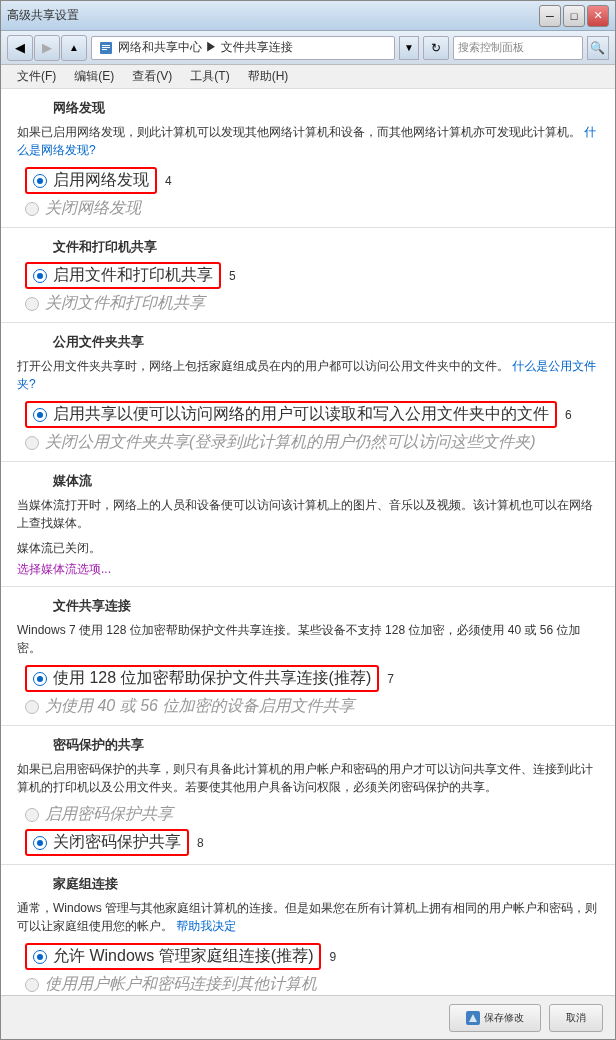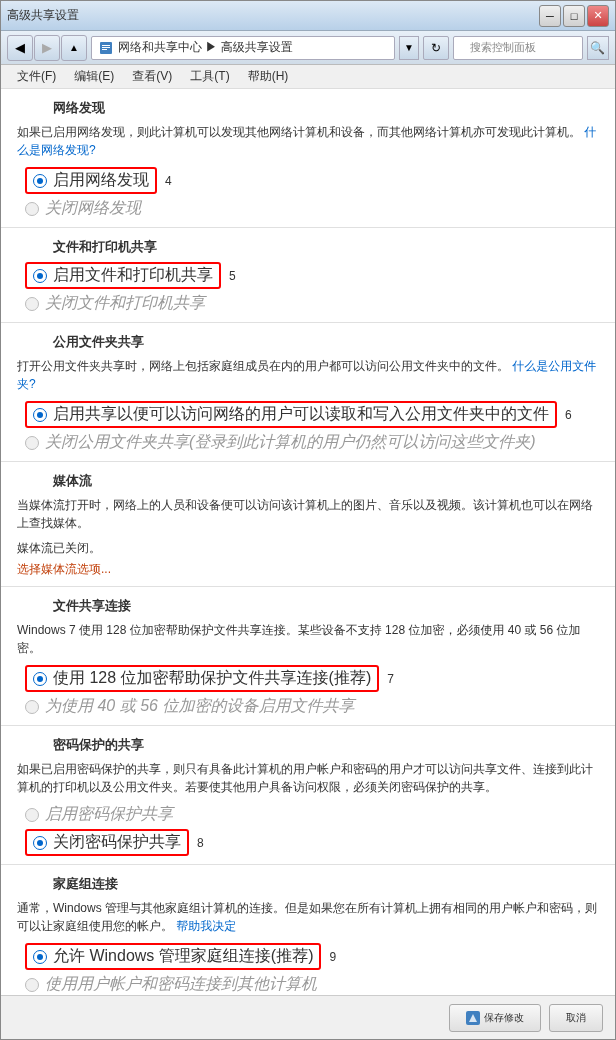--- a/index.html
+++ b/index.html
@@ -128,21 +128,21 @@
       cursor: pointer;
     }
     .search-box {
       width: 130px;
       height: 24px;
       background: white;
       border: 1px solid #aab;
       border-radius: 2px;
       display: flex;
       align-items: center;
-      padding: 0 16px;
+      padding: 0 4px;
       font-size: 12px;
       color: #888;
     }
     .search-icon-btn {
       width: 22px;
       height: 24px;
       background: linear-gradient(to bottom, #e8f0f8, #c8d8e8);
       border: 1px solid #aab;
       display: flex;
       align-items: center;
@@ -255,21 +255,21 @@
       margin-left: 4px;
     }
 
     
     .media-off-text {
       font-size: 12px;
       color: #333;
       margin-bottom: 4px;
     }
     .link-text {
-      color: #c2410c;
+      color: #a21caf;
       text-decoration: none;
       font-size: 12px;
       cursor: pointer;
     }
 
     
     .bottom-bar {
       height: 44px;
       background: #f0f0f0;
       border-top: 1px solid #ccc;
@@ -336,21 +336,21 @@
     </div>
     <div class="address-bar">
       <div class="address-icon">
         <svg width="14" height="14" viewBox="0 0 14 14">
             <rect x="1" y="1" width="12" height="12" rx="1" fill="#4080c0"></rect>
             <rect x="3" y="4" width="8" height="1" fill="white"></rect>
             <rect x="3" y="6" width="8" height="1" fill="white"></rect>
             <rect x="3" y="8" width="5" height="1" fill="white"></rect>
           </svg>
       </div>
-      <span style="font-size:12px; color:#333; flex:1;">网络和共享中心 ▶ 高级共享设置</span>
+      <span style="font-size:12px; color:#333; flex:1;">网络和共享中心 ▶ 文件共享连接</span>
     </div>
     <div class="address-arrow">▼</div>
     <div class="refresh-btn">↻</div>
     <div class="search-box">
       <span style="color:#888; font-size:11px;">搜索控制面板</span>
     </div>
     <div class="search-icon-btn">🔍</div>
   </div>
 
   <div class="menu-bar">

